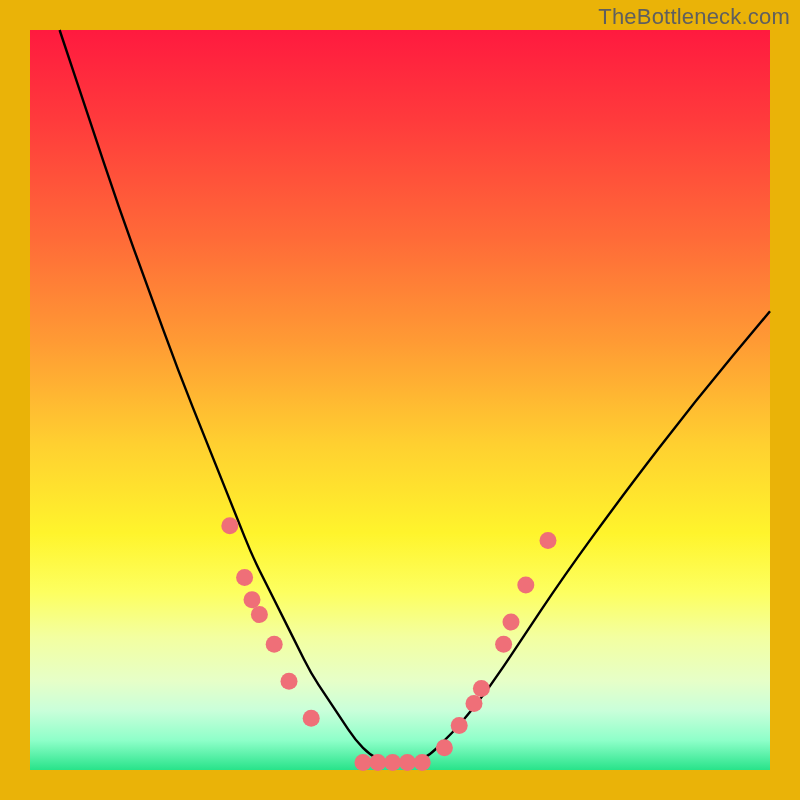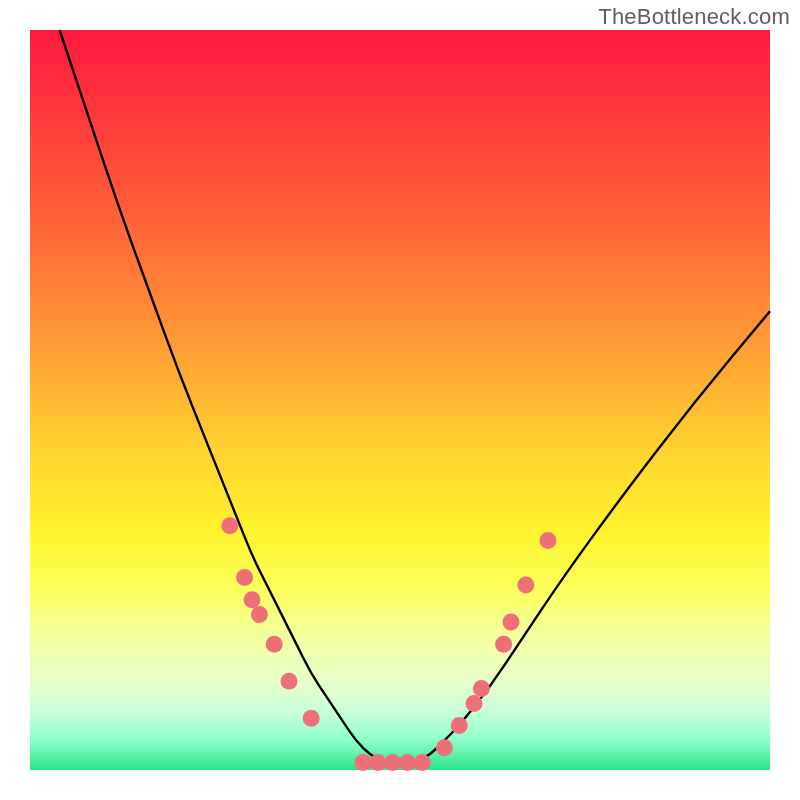--- a/index.html
+++ b/index.html
@@ -9,21 +9,21 @@
     height: 800px;
     background: #000;
     overflow: hidden;
   }
   .frame {
     position: absolute;
     left: 0;
     top: 0;
     width: 800px;
     height: 800px;
-    background: #ffffff;
+    background: #eab308;
   }
   .plot {
     position: absolute;
     left: 30px;
     top: 30px;
     width: 740px;
     height: 740px;
     background: linear-gradient(to bottom,
       #ff1a3f 0%,
       #ff3a3c 12%,

